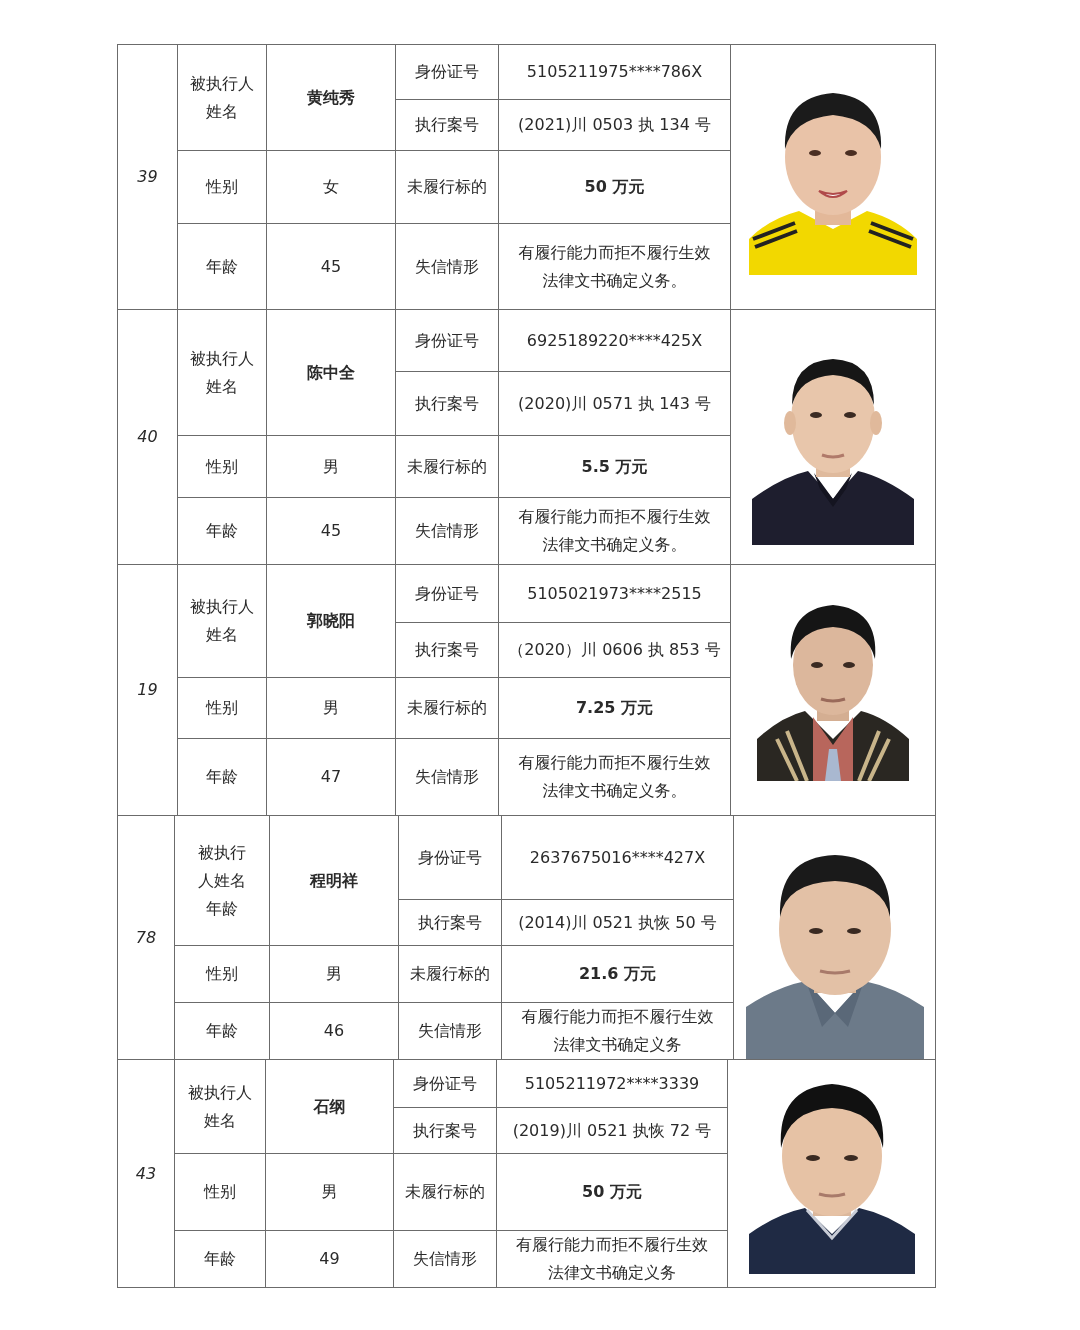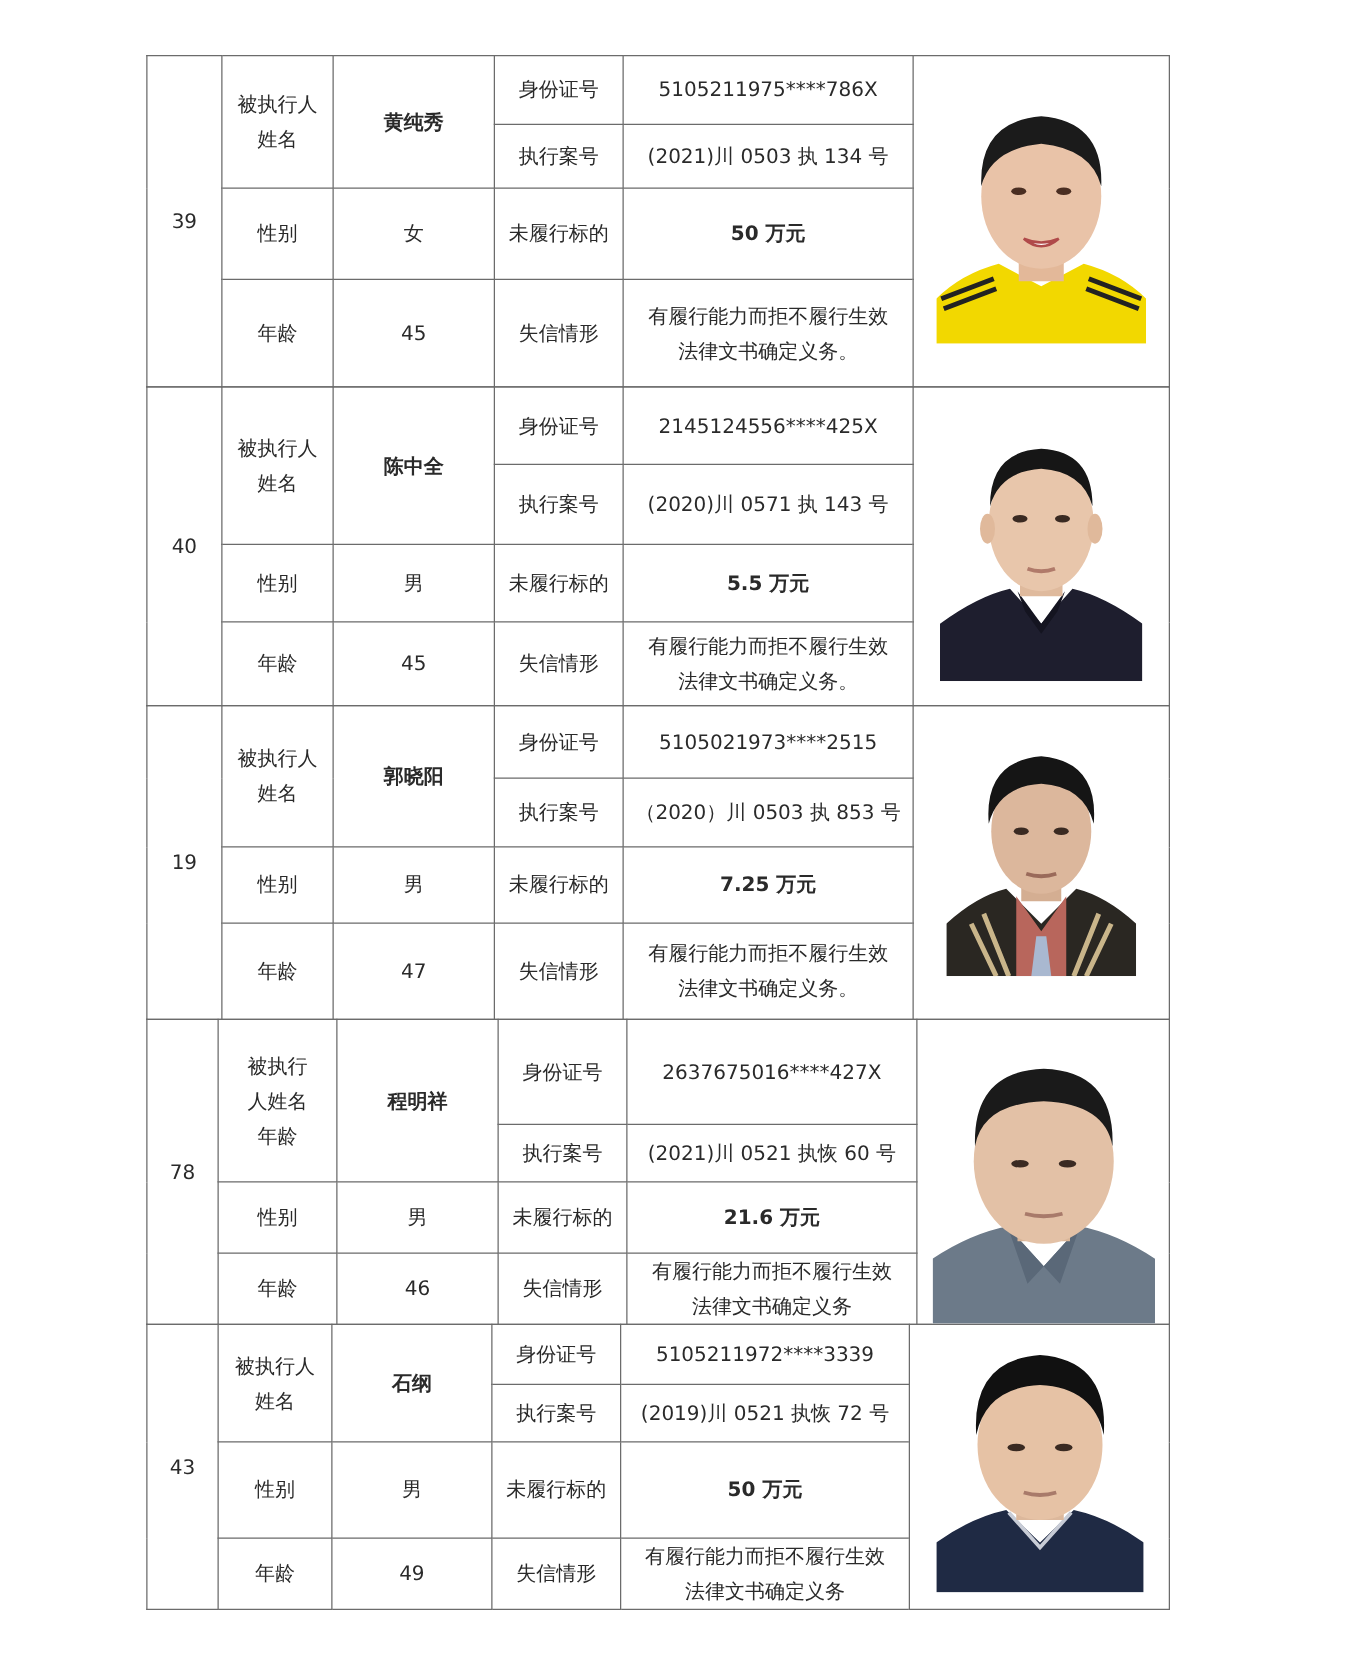--- a/index.html
+++ b/index.html
@@ -2,21 +2,21 @@
 <html><head>
 <meta charset="utf-8">
 <style>
   html, body { margin: 0; padding: 0; background: #ffffff; }
   body { width: 1080px; height: 1330px; position: relative; overflow: hidden;
          font-family: "DejaVu Sans", "Liberation Sans", sans-serif; color: #222; }
   .record { position: absolute; }
   .record table { border-collapse: collapse; table-layout: fixed; width: 100%; height: 100%; }
   .record td { border: 1px solid #6b6b6b; text-align: center; vertical-align: middle;
                font-size: 16px; padding: 0 6px; line-height: 28px; color: #2a2a2a; }
-  td.idx { font-size: 16px; }
+  td.idx { font-size: 16px; font-style: italic; }
   td.name { font-weight: bold; font-size: 16px; }
   td.amount { font-weight: bold; font-size: 16px; }
   td.photo { padding: 0; }
   .photo-box { position: relative; margin: 0 auto; overflow: hidden; background: #fff; }
   .photo-box svg { display: block; }
   .pre { white-space: pre-line; }
 </style>
 </head>
 <body>
 
@@ -86,21 +86,21 @@
         <col style="width:232px">
         <col style="width:205px">
     </colgroup>
     <tbody>
         <tr style="height:62px">
       <td class="idx" rowspan="4">40</td>
       <td rowspan="2" class="pre">被执行人
 姓名</td>
       <td rowspan="2" class="name">陈中全</td>
       <td>身份证号</td>
-      <td>2145124556****425X</td>
+      <td>6925189220****425X</td>
       <td rowspan="4" class="photo">
         <div class="photo-box" style="width:162px;height:196px;margin-top:20px;">
           <svg width="162" height="196" viewBox="0 0 162 196">
             <rect width="162" height="196" fill="#ffffff"></rect>
             <path d="M0 196 L0 150 Q30 128 56 122 L81 150 L106 122 Q132 128 162 150 L162 196 Z" fill="#1e1e2e"></path>
             <path d="M62 124 L81 150 L100 124 L94 140 L81 158 L68 140 Z" fill="#141420"></path>
             <rect x="64" y="96" width="34" height="32" fill="#dfba9d"></rect>
             <ellipse cx="81" cy="70" rx="42" ry="54" fill="#e8c6ab"></ellipse>
             <ellipse cx="38" cy="74" rx="6" ry="12" fill="#e0b99b"></ellipse>
             <ellipse cx="124" cy="74" rx="6" ry="12" fill="#e0b99b"></ellipse>
@@ -164,21 +164,21 @@
             <path d="M34 60 Q30 10 76 6 Q122 10 118 60 Q110 30 76 28 Q42 30 34 60 Z" fill="#151515"></path>
             <ellipse cx="60" cy="66" rx="6" ry="3" fill="#3a2a22"></ellipse>
             <ellipse cx="92" cy="66" rx="6" ry="3" fill="#3a2a22"></ellipse>
             <path d="M64 100 Q76 104 88 100" stroke="#9a6a5a" stroke-width="3" fill="none"></path>
           </svg>
         </div>
       </td>
     </tr>
     <tr style="height:55px">
       <td>执行案号</td>
-      <td>（2020）川 0503 执 853 号</td>
+      <td>（2020）川 0606 执 853 号</td>
     </tr>
     <tr style="height:61px">
       <td>性别</td>
       <td>男</td>
       <td>未履行标的</td>
       <td class="amount">7.25 万元</td>
     </tr>
     <tr style="height:77px">
       <td>年龄</td>
       <td>47</td>
@@ -220,21 +220,21 @@
             <path d="M34 80 Q32 20 89 18 Q146 20 144 80 Q138 46 89 44 Q40 46 34 80 Z" fill="#1a1a1a"></path>
             <ellipse cx="70" cy="94" rx="7" ry="3" fill="#3a2a22"></ellipse>
             <ellipse cx="108" cy="94" rx="7" ry="3" fill="#3a2a22"></ellipse>
             <path d="M74 134 Q89 138 104 134" stroke="#a87a6a" stroke-width="3" fill="none"></path>
           </svg>
         </div>
       </td>
     </tr>
     <tr style="height:46px">
       <td>执行案号</td>
-      <td>(2021)川 0521 执恢 60 号</td>
+      <td>(2014)川 0521 执恢 50 号</td>
     </tr>
     <tr style="height:57px">
       <td>性别</td>
       <td>男</td>
       <td>未履行标的</td>
       <td class="amount">21.6 万元</td>
     </tr>
     <tr style="height:57px">
       <td>年龄</td>
       <td>46</td>

